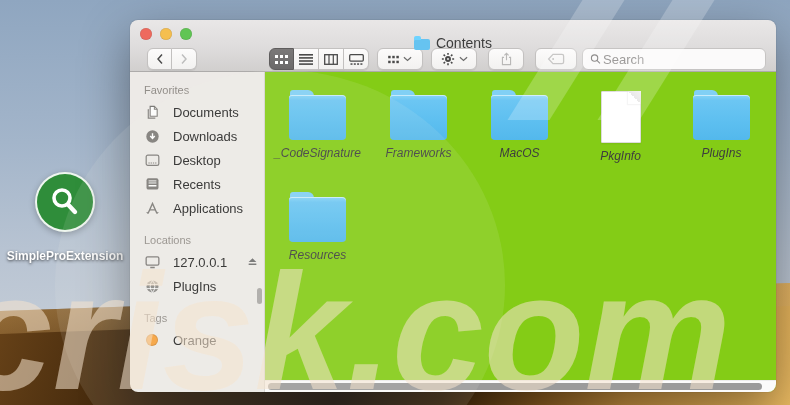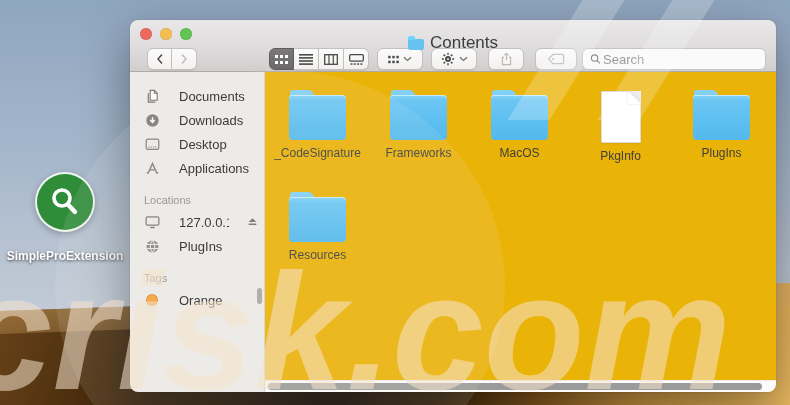--- a/index.html
+++ b/index.html
@@ -35,21 +35,21 @@
   .window { position:absolute; left:130px; top:20px; width:646px; height:372px; z-index:3;
     border-radius:8px; overflow:hidden;
     box-shadow:0 18px 50px rgba(0,0,0,.42), 0 0 1px rgba(0,0,0,.45);
     display:flex; flex-direction:column; }
   .chrome { height:52px; flex:none; position:relative;
     background:linear-gradient(180deg,#e9e7e7 0%,#dedcdc 55%,#d1cfce 100%);
     border-bottom:1px solid #adabaa; }
   .titlebar { height:26px; position:relative; display:flex; align-items:center; justify-content:center; }
   .traffic { position:absolute; left:10px; top:8px; display:flex; gap:8px; }
   .light { width:12px; height:12px; border-radius:50%; box-shadow:inset 0 0 1px rgba(0,0,0,.35); }
-  .title-wrap { display:flex; align-items:center; gap:6px; font-size:17px; color:#3d3d3d;margin-top:20px; }
+  .title-wrap { display:flex; align-items:center; gap:6px; font-size:14px; color:#3d3d3d;margin-top:20px; }
   .mini-folder { width:16px; height:11px; border-radius:2px; position:relative; margin-top:2px; }
   .mini-folder::before { content:""; position:absolute; top:-3px; left:0; width:7px; height:4px;
     background:inherit; border-radius:2px 2px 0 0; filter:brightness(1.08); }
 
   .toolbar { height:26px; display:flex; align-items:center; padding:0 10px; }
   .tb { height:22px; background:linear-gradient(#fcfbfb,#f2f1f0); border:1px solid #c3c1c0;
     border-radius:6px; display:flex; align-items:center; justify-content:center;
     box-shadow:0 1px 1px rgba(0,0,0,.07); color:#4a4a4a; cursor:default; }
   .seg { display:flex; }
   .seg .tb { border-radius:0; border-left-width:0; }
@@ -65,30 +65,30 @@
     border-radius:6px; display:flex; align-items:center; padding:0 7px; gap:2px; }
   .search input { border:none; outline:none; background:transparent; width:100%;
     font-size:13px; color:#3c3c3c; font-family:"Liberation Sans",sans-serif; }
   .search input::placeholder { color:#9d9b9a; }
 
   .window-body { flex:1; display:flex; min-height:0; }
   .sidebar { width:135px; flex:none; background:#edeae7; border-right:1px solid #d6d4d2;
     padding-top:12px; position:relative; overflow:hidden; }
   .side-label { font-size:11px; color:#928e89; padding-left:14px; margin-bottom:4px; }
   .side-section { margin-bottom:14px; }
-  .side-item { height:24px; display:flex; align-items:center; gap:18px; padding-left:13px; padding-right:6px;
+  .side-item { height:24px; display:flex; align-items:center; gap:12px; padding-left:13px; padding-right:6px;
     font-size:13px; color:#262626; cursor:default; }
   .side-item .ic { width:18px; flex:none; display:flex; align-items:center; justify-content:center; }
   .side-item .txt { white-space:nowrap; overflow:hidden; }
   .tagdot { width:12px; height:12px; border-radius:50%; border:1px solid rgba(0,0,0,.12); }
   .eject { margin-left:auto; flex:none; }
   .side-scroll { position:absolute; right:2px; top:216px; width:5px; height:16px;
     border-radius:3px; background:rgba(0,0,0,.28); }
 
-  .content { flex:1; background:#eab308; position:relative; overflow:hidden; }
+  .content { flex:1; background:#84cc16; position:relative; overflow:hidden;font-style:italic; }
   .grid { display:flex; flex-wrap:wrap; padding:14px 0 0 2px; }
   .cell { width:101px; height:102px; display:flex; flex-direction:column; align-items:center; cursor:default; }
   .cell .name { margin-top:7px; font-size:12px; color:#3e3e3e; text-align:center; line-height:1.1; }
 
   .icon-folder { position:relative; width:57px; height:45px; margin-top:9px; }
   .icon-folder .tab { position:absolute; top:-5px; left:1px; width:24px; height:12px;
     background:#81d0f5; border-radius:3px 6px 0 0; }
   .icon-folder .fbody { position:absolute; inset:0; border-radius:3px 4px 4px 4px;
     background:linear-gradient(180deg,#86d4f7 0%,#6cc6f3 12%,#5dbff0 60%,#53b8ec 100%);
     box-shadow:inset 0 1px 0 rgba(255,255,255,.55); }
@@ -251,20 +251,21 @@
         </svg>
         <input type="text" placeholder="Search" style="">
       </div>
     </div>
   </div>
 
   <div class="window-body">
     <div class="sidebar" id="sidebar">
       <div class="side-scroll"></div>
     <div class="side-section">
+          <div class="side-label">Favorites</div>
           <div class="side-item">
             <span class="ic">
               <svg width="15" height="15" viewBox="0 0 16 16">
                 <path d="M3.5 4.5v9.5h7.5" fill="none" stroke="#7c7a77" stroke-width="1.2"></path>
                 <path d="M5.5 1.5h4.5l3 3V12h-7.5z" fill="#fdfdfd" stroke="#7c7a77" stroke-width="1.2"></path>
                 <path d="M10 1.7v2.8h2.8" fill="none" stroke="#7c7a77" stroke-width="1.1"></path>
               </svg>
             </span>
             <span class="txt">Documents</span>
           </div>
@@ -278,20 +279,30 @@
             <span class="txt">Downloads</span>
           </div>
           <div class="side-item">
             <span class="ic">
               <svg width="15" height="13" viewBox="0 0 16 14">
                 <rect x="1.2" y="1.2" width="13.6" height="11" rx="1.8" fill="none" stroke="#7c7a77" stroke-width="1.3"></rect>
                 <path d="M3.6 9.6h1.4M6 9.6h1.4M8.4 9.6h1.4M10.8 9.6h1.4" stroke="#7c7a77" stroke-width="1.1"></path>
               </svg>
             </span>
             <span class="txt">Desktop</span>
+          </div>
+          <div class="side-item">
+            <span class="ic">
+              <svg width="15" height="14" viewBox="0 0 16 15">
+                <rect x="1.6" y="1.4" width="12.8" height="12" rx="2" fill="#7c7a77"></rect>
+                <path d="M3.8 4.2h8.4M3.8 6.4h8.4" stroke="#fff" stroke-width="1"></path>
+                <path d="M3.8 9.4h8.4" stroke="#fff" stroke-width="1.8"></path>
+              </svg>
+            </span>
+            <span class="txt">Recents</span>
           </div>
           <div class="side-item">
             <span class="ic">
               <svg width="15" height="14" viewBox="0 0 16 15">
                 <path d="M3.2 13.4L8 2.6l4.8 10.8" fill="none" stroke="#7c7a77" stroke-width="1.5"></path>
                 <path d="M5.2 9.6h5.6" stroke="#7c7a77" stroke-width="1.3"></path>
                 <path d="M1.8 12l1.3 1.2M14.2 12l-1.3 1.2" stroke="#7c7a77" stroke-width="1.2"></path>
               </svg>
             </span>
             <span class="txt">Applications</span>

